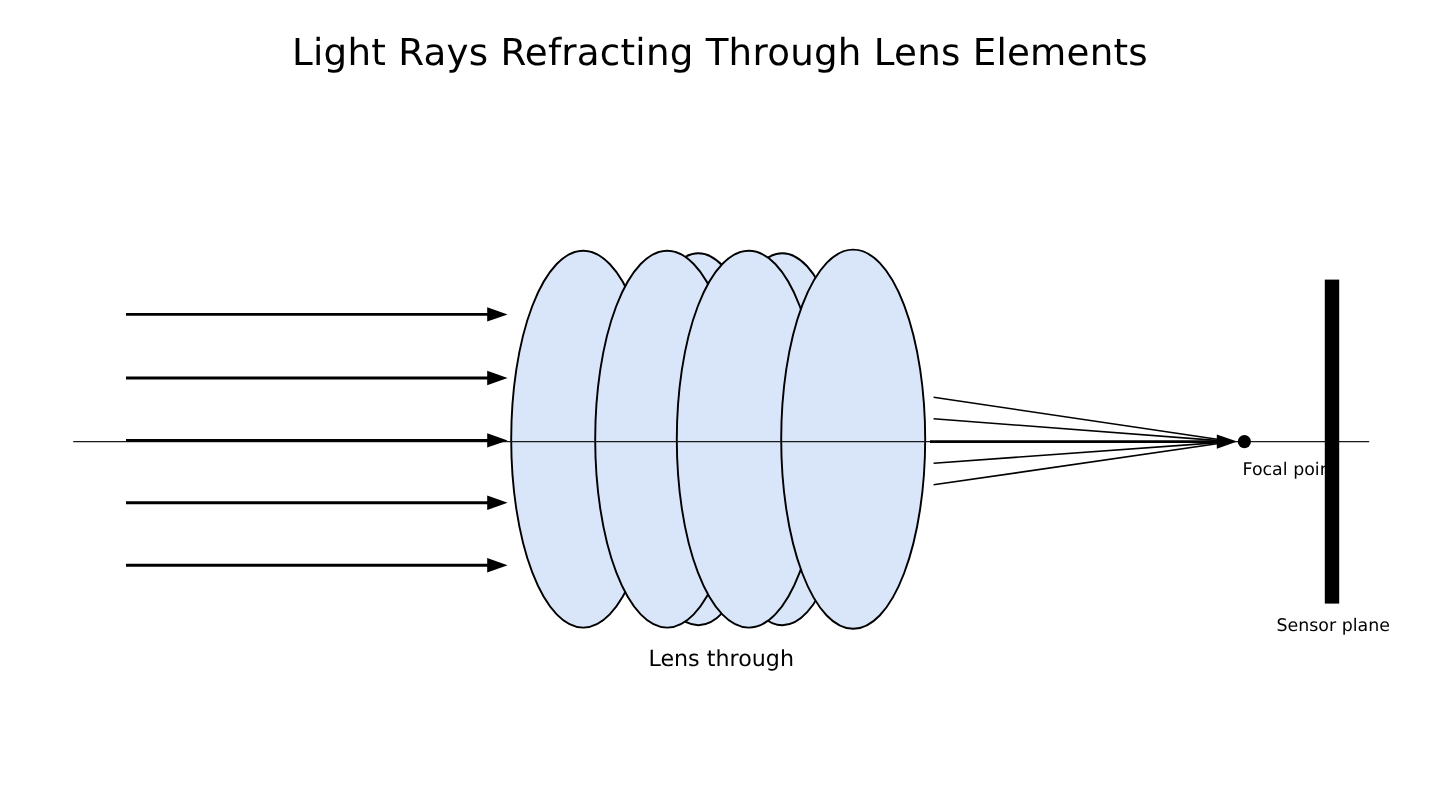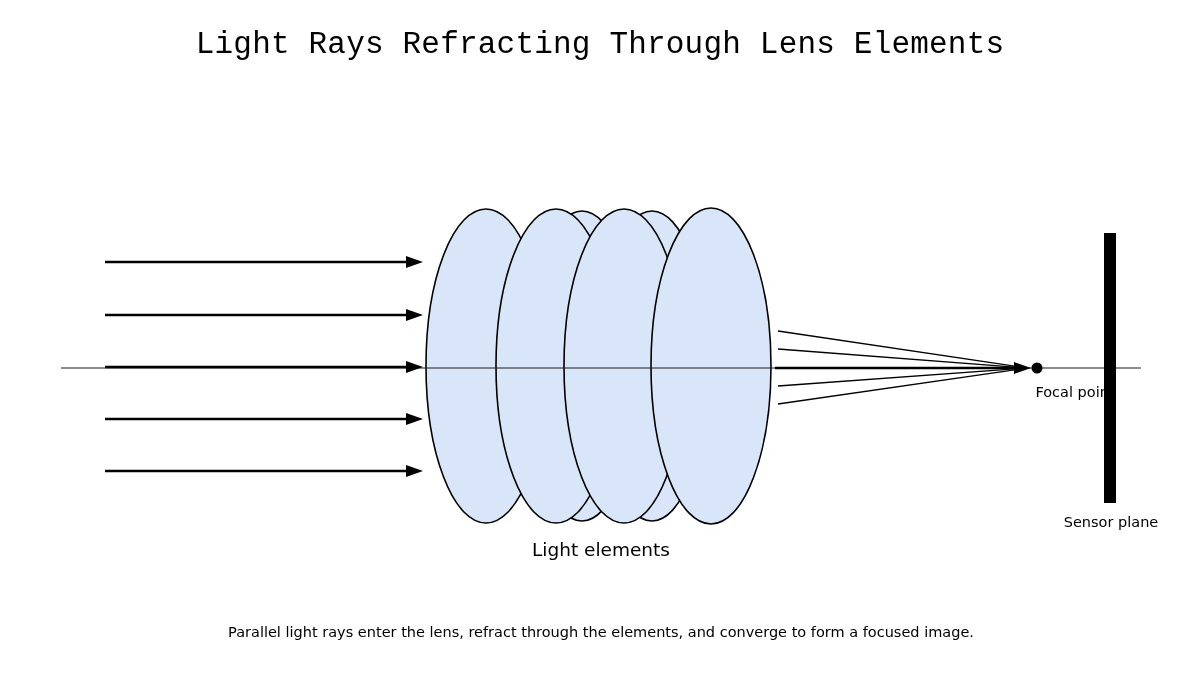--- a/index.html
+++ b/index.html
@@ -8,21 +8,21 @@
     background:#ffffff;
     font-family:"DejaVu Sans","Liberation Sans",sans-serif;
     color:#000;
     position:relative;
     overflow:hidden;
   }
   .stage{position:absolute;left:0;top:0;width:1200px;height:675px;}
   svg.diagram{position:absolute;left:0;top:0;}
   .title{
     position:absolute;left:600px;top:27px;transform:translateX(-50%);
-    font-size:31px;line-height:1.15;white-space:nowrap;letter-spacing:0.2px;font-family:Liberation Mono, monospace;
+    font-size:31px;line-height:1.15;white-space:nowrap;letter-spacing:0.2px;
   }
   .label{position:absolute;transform:translateX(-50%);white-space:nowrap;}
   .label-focal{left:1035px;top:384px;font-size:14.5px;margin-left:40px;}
   .label-sensor{left:1111px;top:514px;font-size:14.5px;}
   .label-lens{left:601px;top:539px;font-size:18.5px;}
   .caption{
     position:absolute;left:601px;top:624px;transform:translateX(-50%);
     font-size:14.5px;white-space:nowrap;
   }
 </style>
@@ -70,16 +70,15 @@
     <g>
         <circle cx="1037" cy="368" r="5.5" fill="#000000"></circle>
       </g>
     <g>
         <rect x="1104" y="233" width="12" height="270" fill="#000000"></rect>
       </g>
   </svg>
 
   <div class="label label-focal">Focal point</div>
   <div class="label label-sensor">Sensor plane</div>
-  <div class="label label-lens">Light elements</div>
-  <div class="caption">Parallel light rays enter the lens, refract through the elements, and converge to form a focused image.</div>
+  <div class="label label-lens">Lens through</div>
 
 </div>
 
 </body></html>

